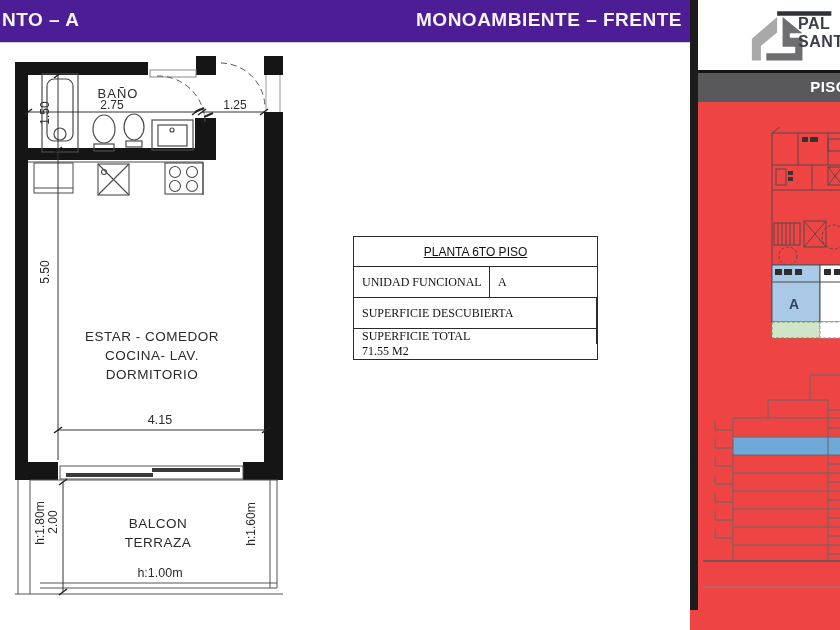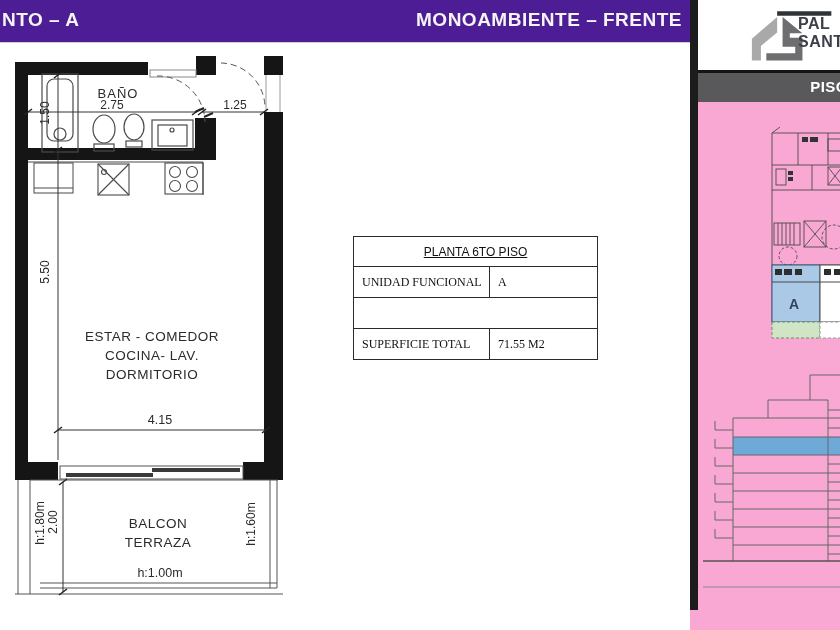--- a/index.html
+++ b/index.html
@@ -22,25 +22,25 @@
   }
   
   .spec-table{
     position:absolute;left:353px;top:236px;width:243px;background:#fff;
     border:1px solid #2a2a2a;font-size:12px;color:#111;
   }
   .spec-title{
     height:29px;border-bottom:1px solid #2a2a2a;display:flex;align-items:center;justify-content:center;text-decoration:underline;
   }
   .spec-row{display:flex;height:30px;border-bottom:1px solid #2a2a2a;font-family:Liberation Serif, serif;}
-  .spec-row:last-child{border-bottom:none;}
+  .spec-row:last-child{border-bottom:none;flex-direction:column;}
   .spec-label{flex:1;display:flex;align-items:center;padding-left:8px;border-right:1px solid #2a2a2a;}
   .spec-value{width:99px;display:flex;align-items:center;padding-left:8px;}
   
-  .right-panel{position:absolute;left:690px;top:0;width:150px;height:630px;background:#f9a8d4;overflow:hidden;}
+  .right-panel{position:absolute;left:690px;top:0;width:150px;height:630px;background:#ef4444;overflow:hidden;}
   .divider{position:absolute;left:0;top:0;width:8px;height:610px;background:#1c1c1c;}
   .logo-area{position:absolute;left:8px;top:0;width:142px;height:70px;background:#fff;}
   .logo-mark{position:absolute;left:40px;top:8px;}
   .logo-text{
     position:absolute;left:100px;top:15px;font-size:16px;font-weight:bold;color:#3b4048;
     line-height:18px;letter-spacing:.5px;white-space:nowrap;
   }
   .piso-bar{
     position:absolute;left:8px;top:70px;width:142px;height:29px;background:#59595b;
     border-top:3px solid #141414;overflow:visible;
@@ -169,20 +169,21 @@
     <text x="160" y="577" font-size="12.5" fill="#2b2b2b" text-anchor="middle">h:1.00m</text>
   </svg>
 
   <div class="spec-table">
     <div class="spec-title">PLANTA 6TO PISO</div>
     <div class="spec-row">
       <div class="spec-label">UNIDAD FUNCIONAL</div>
       <div class="spec-value">A</div>
     </div>
     <div class="spec-row">
+      <div class="spec-label">SUPERFICIE DESCUBIERTA</div>
     </div>
     <div class="spec-row">
       <div class="spec-label">SUPERFICIE TOTAL</div>
       <div class="spec-value">71.55 M2</div>
     </div>
   </div>
 
   <div class="right-panel">
     <div class="divider"></div>
 

